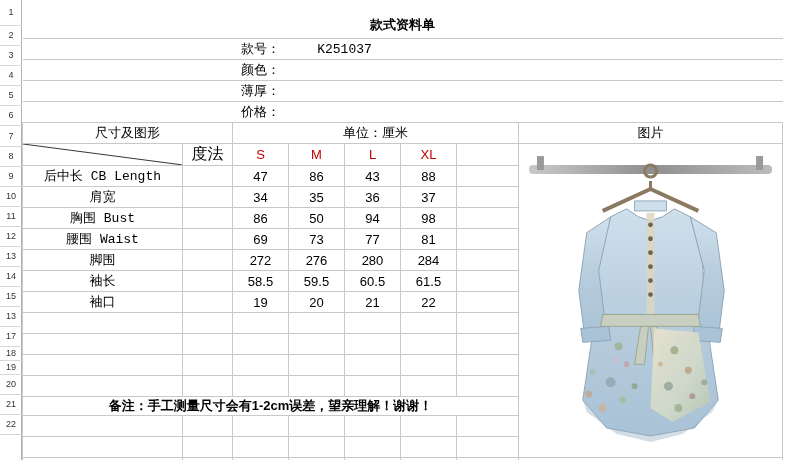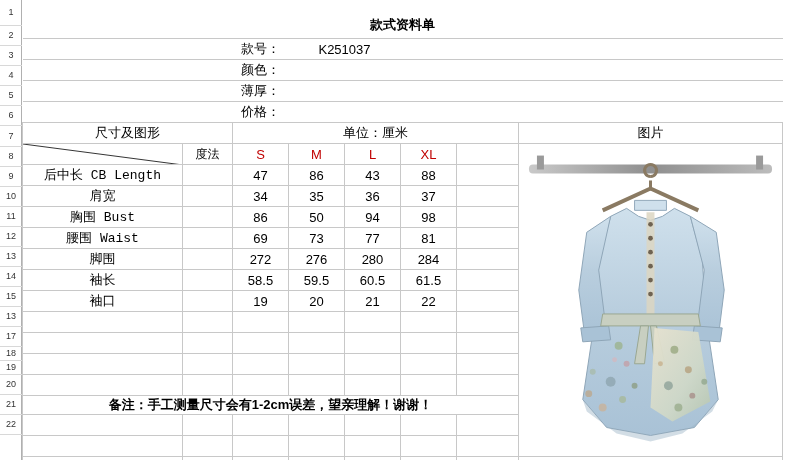--- a/index.html
+++ b/index.html
@@ -68,21 +68,21 @@
     font-weight: bold;
     font-family: "DejaVu Serif", serif;
     border-left: none !important;
     border-top: none !important;
     border-right: none !important;
     border-bottom: none !important;
     height: 26px !important;
   }
   .nb-lr { border-left: none !important; border-right: none !important; }
   .label-right { text-align: right; padding-right: 2px; margin-top: 36px; }
-  .label-left { text-align: left; padding-left: 4px; }
+  .label-left { text-align: left; padding-left: 4px; font-family: Liberation Mono, monospace; }
   .hdr-red {
     color: #c00000;
     font-size: 13px;
   }
   .sec-title {
     font-size: 14px;
   }
   .pic-title { font-size: 14px; }
   .rowlabel {
     text-align: left;
@@ -213,21 +213,21 @@
         <td class="sec-title" colspan="5">单位：厘米</td>
         <td class="pic-title">图片</td>
       </tr>
 
       <tr style="height:21px">
         <td class="diag">
           <svg class="diag-line" viewBox="0 0 160 21" preserveAspectRatio="none">
             <line x1="0" y1="0" x2="160" y2="21" stroke="#333" stroke-width="1"></line>
           </svg>
         </td>
-        <td style="font-size:12px">度法</td>
+        <td style="font-size:16px">度法</td>
         <td class="hdr-red">S</td>
         <td class="hdr-red">M</td>
         <td class="hdr-red">L</td>
         <td class="hdr-red">XL</td>
         <td></td>
         <td class="photo-cell" rowspan="15">
           <div class="photo-wrap">
             <svg class="dress" viewBox="0 0 256 300" preserveAspectRatio="xMidYMid meet">
               <defs>
                 <linearGradient id="fabric" x1="0" y1="0" x2="0" y2="1">

